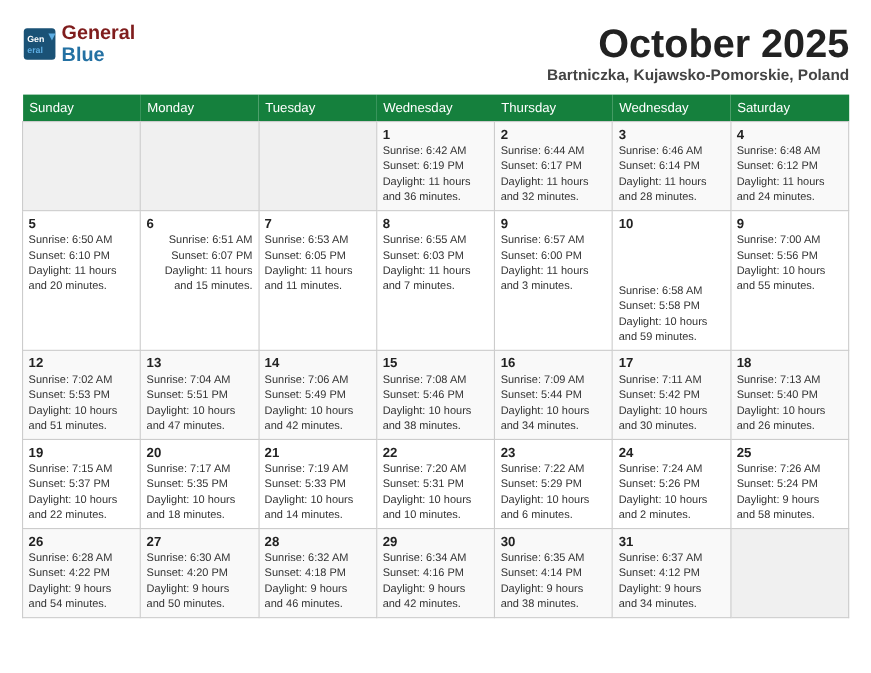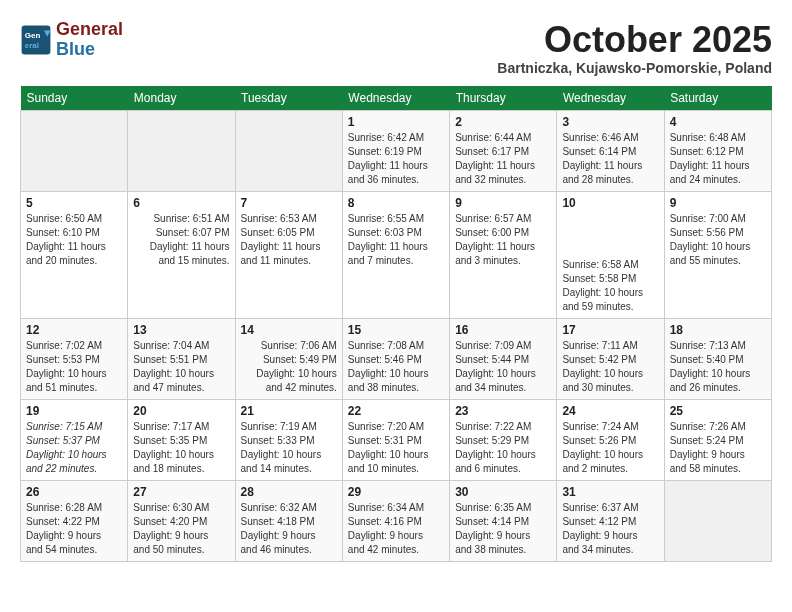--- a/index.html
+++ b/index.html
@@ -216,21 +216,21 @@
         </td>
         <td>
           <div class="day-number">13</div>
           <div class="day-info" style="white-space: pre-line;">Sunrise: 7:04 AM
 Sunset: 5:51 PM
 Daylight: 10 hours
 and 47 minutes.</div>
         </td>
         <td>
           <div class="day-number">14</div>
-          <div class="day-info" style="white-space: pre-line; text-align: right;">Sunrise: 7:06 AM
+          <div class="day-info" style="white-space: pre-line;">Sunrise: 7:06 AM
 Sunset: 5:49 PM
 Daylight: 10 hours
 and 42 minutes.</div>
         </td>
         <td>
           <div class="day-number">15</div>
           <div class="day-info" style="white-space: pre-line;">Sunrise: 7:08 AM
 Sunset: 5:46 PM
 Daylight: 10 hours
 and 38 minutes.</div>
@@ -253,21 +253,21 @@
           <div class="day-number">18</div>
           <div class="day-info" style="white-space: pre-line;">Sunrise: 7:13 AM
 Sunset: 5:40 PM
 Daylight: 10 hours
 and 26 minutes.</div>
         </td>
       </tr>
       <tr>
         <td>
           <div class="day-number">19</div>
-          <div class="day-info" style="white-space: pre-line; font-style: italic;">Sunrise: 7:15 AM
+          <div class="day-info" style="white-space: pre-line;">Sunrise: 7:15 AM
 Sunset: 5:37 PM
 Daylight: 10 hours
 and 22 minutes.</div>
         </td>
         <td>
           <div class="day-number">20</div>
           <div class="day-info" style="white-space: pre-line;">Sunrise: 7:17 AM
 Sunset: 5:35 PM
 Daylight: 10 hours
 and 18 minutes.</div>

